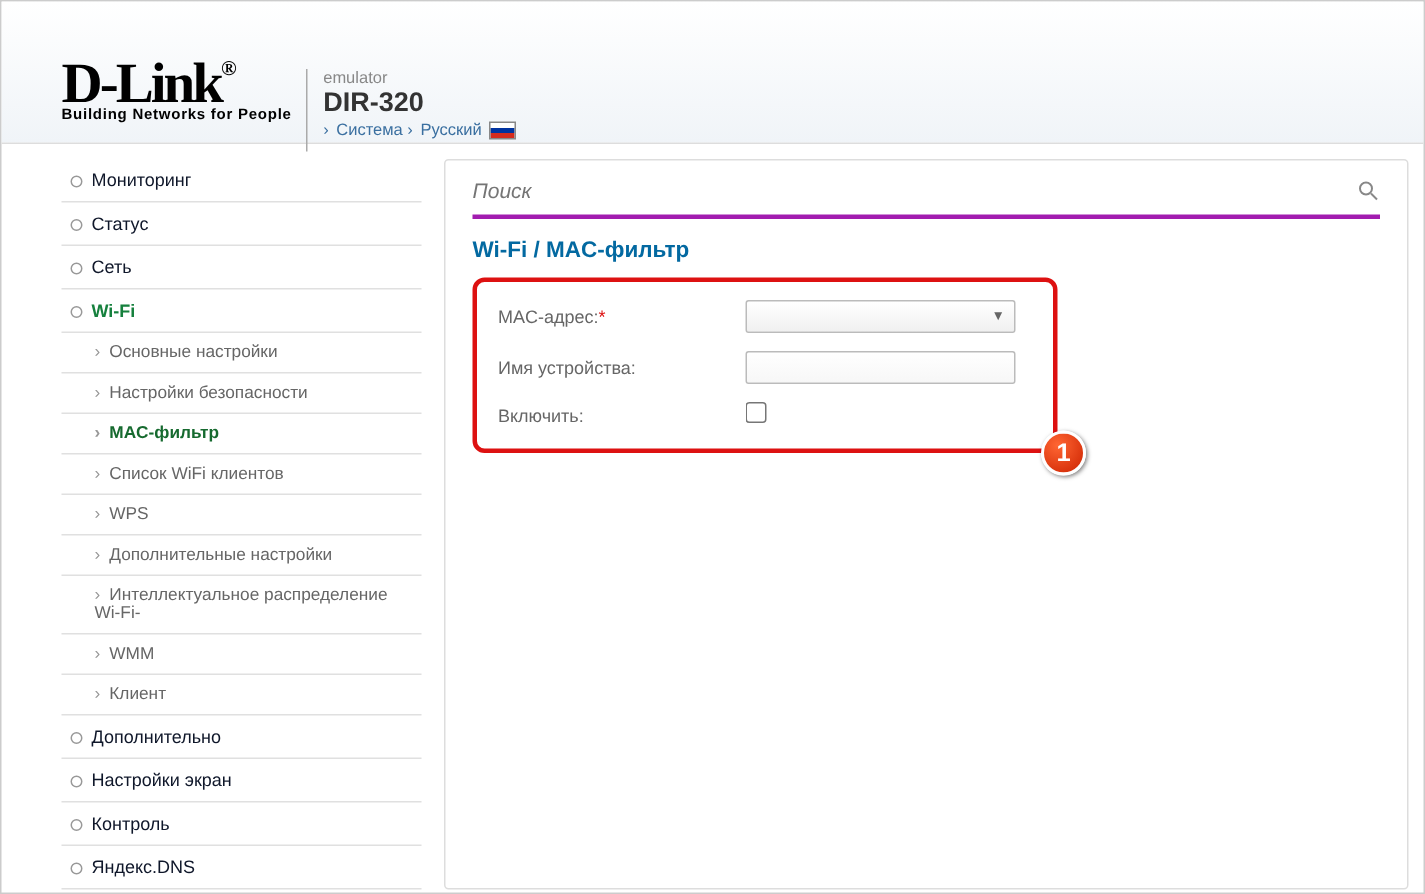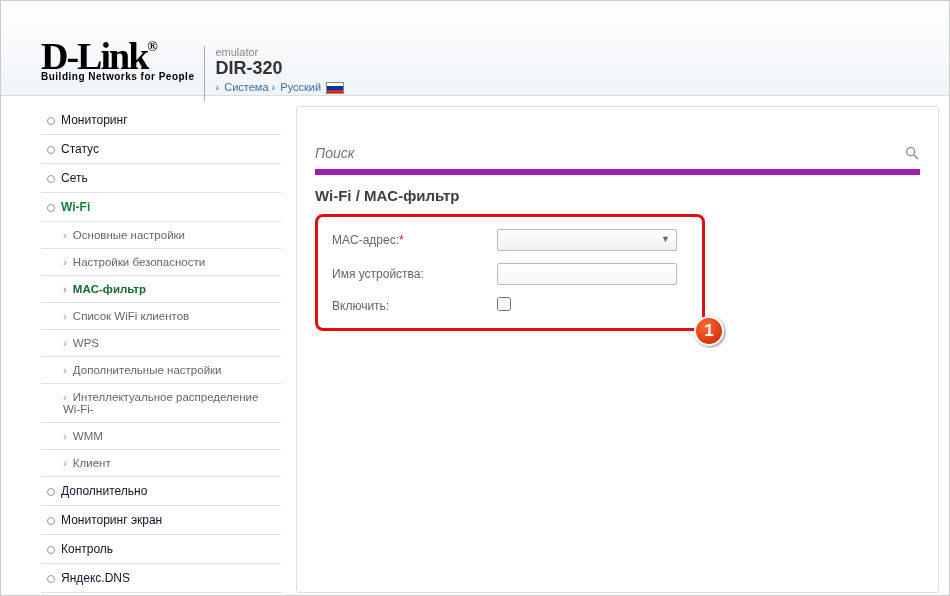--- a/index.html
+++ b/index.html
@@ -19,26 +19,26 @@
 .layout { display: flex; padding: 10px 10px 10px 40px; gap: 15px; }
 .sidebar { width: 240px; }
 .nav-item, .nav-sub { border-bottom: 1px solid #e0e0e0; padding: 7px 6px; color: #0f172a; cursor: pointer; position: relative; }
 .nav-item::before { content: ""; display: inline-block; width: 6px; height: 6px; border-radius: 50%; border: 1px solid #999; margin-right: 6px; vertical-align: middle; }
 .nav-item.active { color: #15803d; font-weight: bold; }
 .nav-sub { padding-left: 22px; color: #666; font-size: 11.5px; }
 .nav-sub::before { content: "›"; color: #999; margin-right: 6px; }
 .nav-sub.active { color: #166a2f; font-weight: bold; }
 
 .main { flex: 1; border: 1px solid #ddd; border-radius: 3px; padding: 12px 18px; position: relative; min-height: 440px; display: flex; flex-direction: column; }
-.search-row { display: flex; align-items: flex-start; border-bottom: 6px solid #a21caf; padding-bottom: 8px; margin-bottom: 12px; margin-top: 26px; }
+.search-row { display: flex; align-items: flex-start; border-bottom: 3px solid #a21caf; padding-bottom: 8px; margin-bottom: 12px; }
 .search-input { flex: 1; border: none; outline: none; font-size: 14px; color: #999; font-style: italic; background: transparent; }
 .search-icon { width: 16px; height: 16px; }
 .search-icon svg { width: 16px; height: 16px; stroke: #888; fill: none; stroke-width: 2; }
 
-.page-title { color: #404040; font-size: 15px; font-weight: bold; margin-bottom: 10px; }
+.page-title { color: #0369a1; font-size: 15px; font-weight: bold; margin-bottom: 10px; }
 
 .form-box { border: 3px solid #d11; border-radius: 8px; padding: 12px 2px 10px 14px; position: relative; width: 390px; }
 .form-row { display: flex; align-items: center; margin-bottom: 12px; gap: 10px; }
 .form-row label { flex: 0 0 155px; color: #666; font-size: 12px; }
 .req { color: #d11; }
 .form-row .field { flex: 1; }
 .select-box { border: 1px solid #bbb; border-radius: 2px; height: 22px; width: 180px; position: relative; background: linear-gradient(#fff,#f0f0f0); cursor: pointer; }
 .select-box::after { content: "▼"; position: absolute; right: 6px; top: 4px; font-size: 9px; color: #666; }
 .text-input { border: 1px solid #bbb; border-radius: 2px; height: 22px; width: 180px; padding: 2px 4px; background: linear-gradient(#fff,#f7f7f7); }
 .chk { width: 14px; height: 14px; }
@@ -79,21 +79,21 @@
     <div class="nav-sub">Основные настройки</div>
     <div class="nav-sub">Настройки безопасности</div>
     <div class="nav-sub active">MAC-фильтр</div>
     <div class="nav-sub">Список WiFi клиентов</div>
     <div class="nav-sub">WPS</div>
     <div class="nav-sub">Дополнительные настройки</div>
     <div class="nav-sub">Интеллектуальное распределение Wi-Fi-</div>
     <div class="nav-sub">WMM</div>
     <div class="nav-sub">Клиент</div>
     <div class="nav-item">Дополнительно</div>
-    <div class="nav-item">Мониторинг экран</div>
+    <div class="nav-item">Настройки экран</div>
     <div class="nav-item">Контроль</div>
     <div class="nav-item">Яндекс.DNS</div>
 
   </div>
 
   <div class="main">
     <div class="search-row">
       <input class="search-input" placeholder="Поиск" style="">
       <span class="search-icon">
         <svg viewBox="0 0 24 24">

